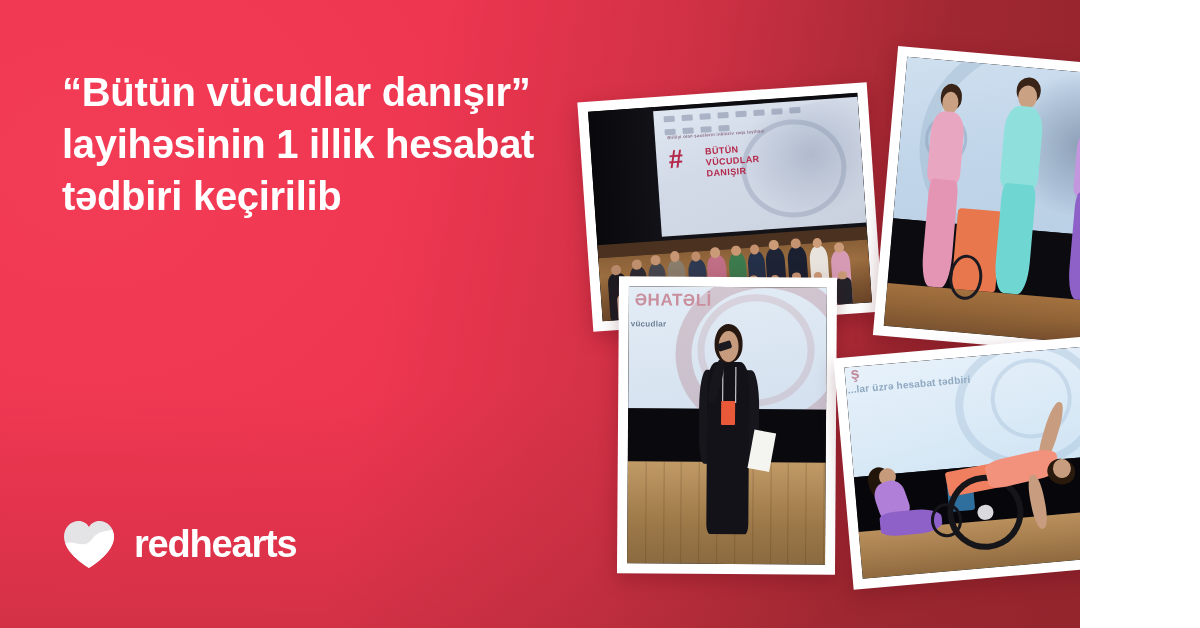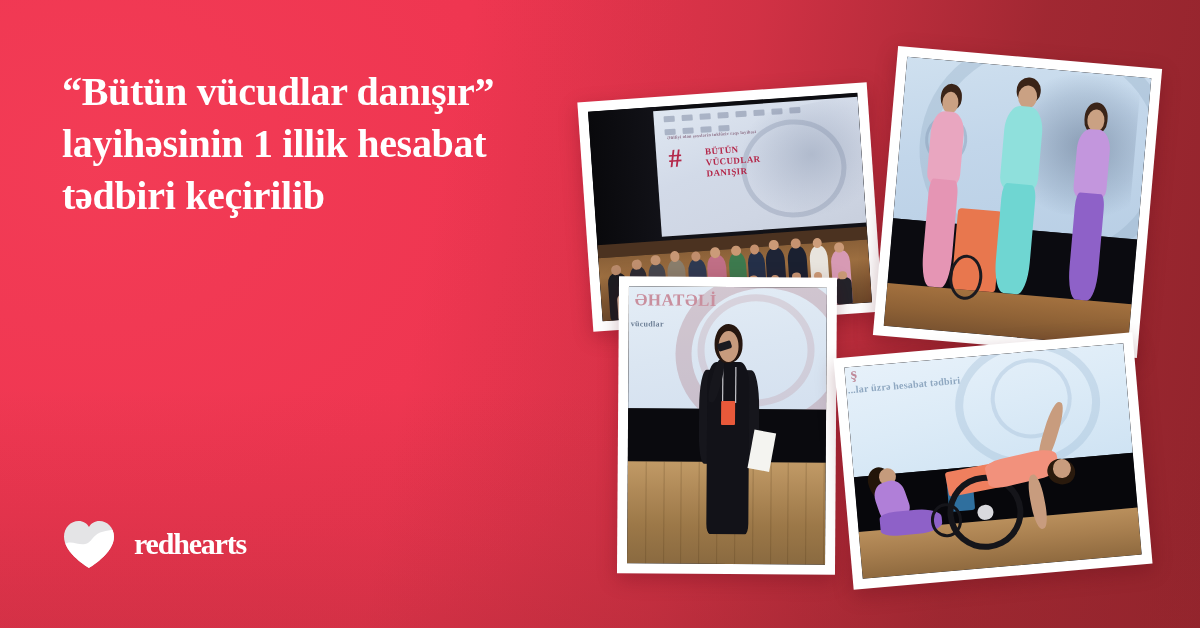--- a/index.html
+++ b/index.html
@@ -2,24 +2,24 @@
 <html><head>
 <meta charset="utf-8">
 <style>
   html, body {
     margin: 0;
     padding: 0;
     background: #ffffff;
   }
   #card {
     position: relative;
-    width: 1200px;
+    width: 1080px;
     height: 628px;
     overflow: hidden;
-    font-family: Liberation Serif, serif;
+    font-family: Liberation Sans, sans-serif;
   }
   
   .bg-base {
     position: absolute;
     inset: 0;
     background: #ee3550;
   }
   .bg-dark-right {
     position: absolute;
     inset: 0;
@@ -70,21 +70,21 @@
     position: absolute;
     left: 62px;
     top: 519px;
     display: flex;
     align-items: center;
     gap: 18px;
   }
   .logo-mark { width: 54px; height: 50px; display: block; }
   .logo-word {
     color: #ffffff;
-    font-size: 30px;
+    font-size: 38px;
     font-weight: bold;
     letter-spacing: -1.2px;
     line-height: 1;
   }
 
   
   .collage { position: absolute; inset: 0; }
   .photo {
     position: absolute;
     background: #ffffff;

